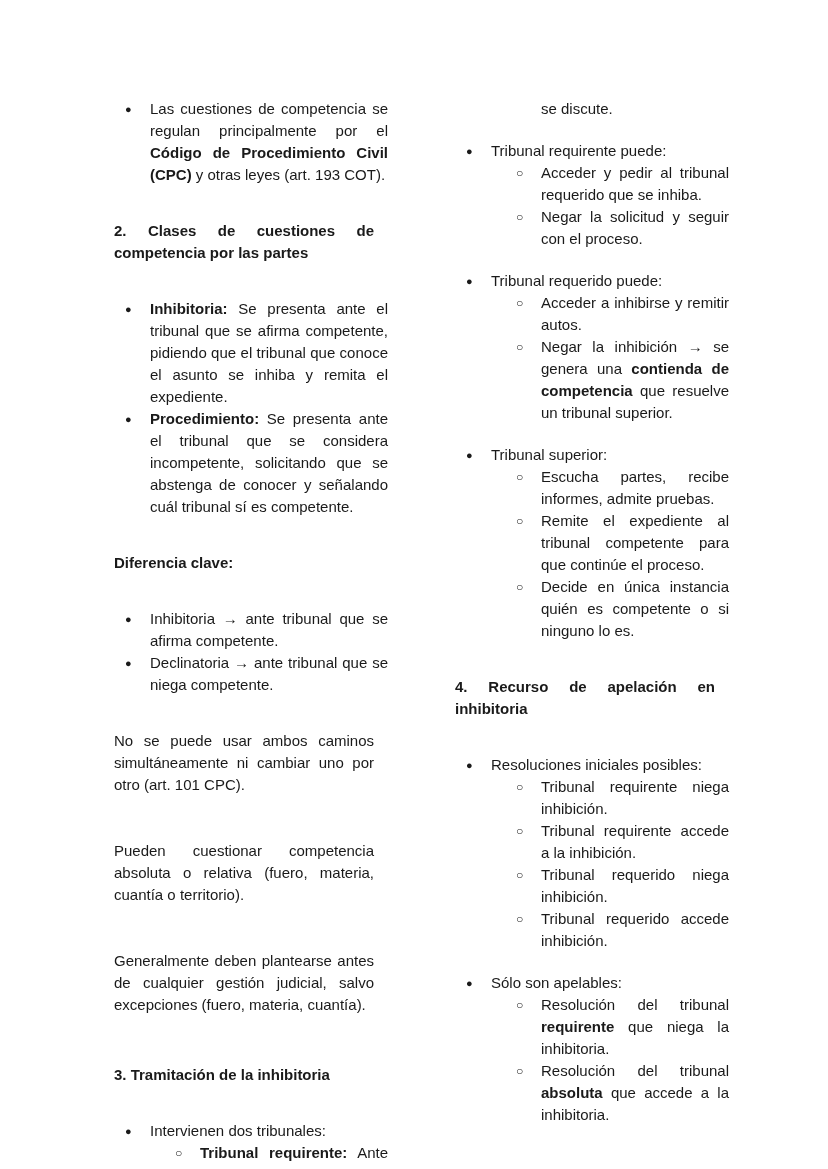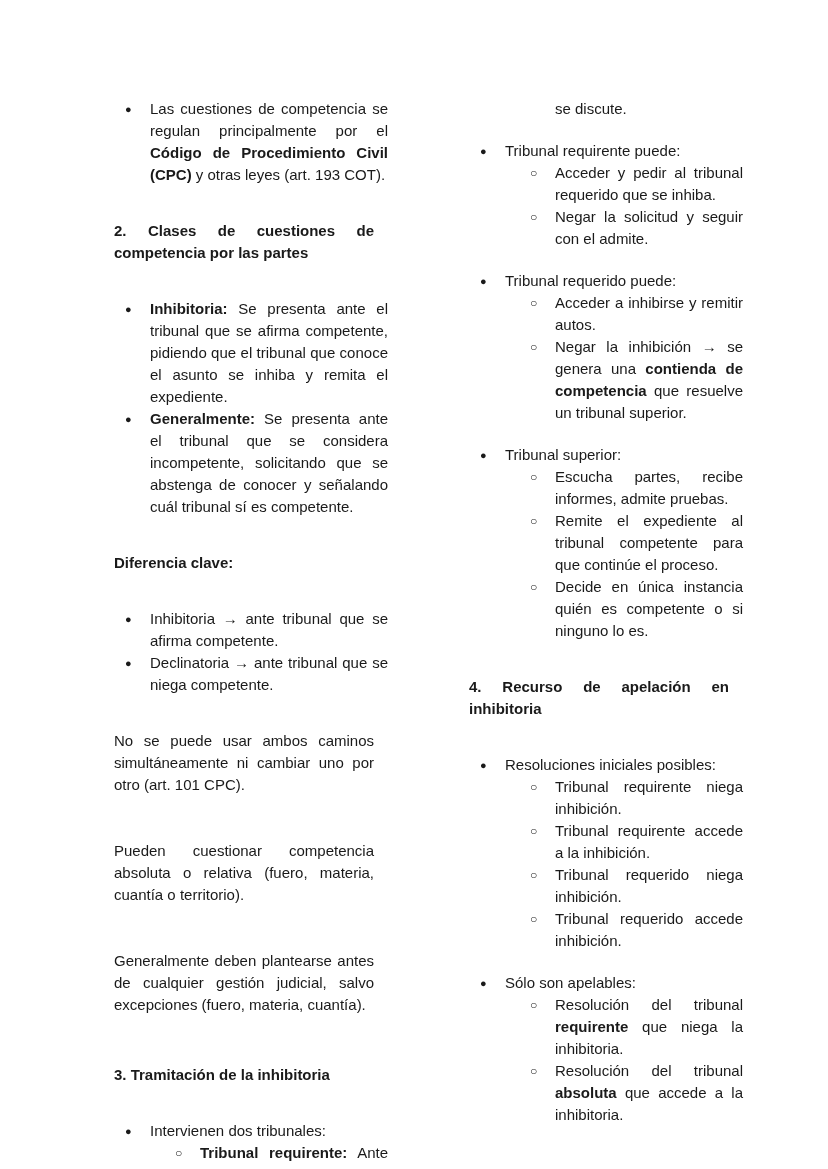--- a/index.html
+++ b/index.html
@@ -1,20 +1,20 @@
 <!DOCTYPE html>
 <html><head>
 <meta charset="utf-8">
 <style>
   html, body { margin: 0; padding: 0; background: #ffffff; }
   body { width: 828px; height: 1169px; position: relative; overflow: hidden;
          font-family: "Liberation Sans", sans-serif; color: #1a1a1a; font-size: 15px; }
   .col { position: absolute; top: 98px; width: 288px; line-height: 22px; }
   .col-left { left: 100px; }
-  .col-right { left: 455px; }
+  .col-right { left: 441px; }
   p, .h { margin: 14px; text-align: justify; }
   .h { font-weight: bold; }
   .h.last-left, p.last-left { text-align-last: left; }
   ul { margin: 0; padding: 0; list-style: none; }
   li { position: relative; text-align: justify; }
   ul.l1 > li { padding-left: 50px; }
   ul.l1 > li::before { content: "\25CF"; position: absolute; left: 25px; top: 0; font-size: 11px; }
   ul.l2 > li { padding-left: 50px; }
   ul.l2 > li::before { content: "\25CB"; position: absolute; left: 25px; top: 0; font-size: 12px; }
   ul.l2 { margin-left: 0; }
@@ -28,21 +28,21 @@
 
 <div class="col col-left">
   <ul class="l1">
     <li><span>Las cuestiones de competencia se regulan principalmente por el </span><b>Código de Procedimiento Civil (CPC)</b><span> y otras leyes (art. 193 COT).</span></li>
   </ul>
   <div class="gap"></div>
   <div class="h last-left">2. Clases de cuestiones de competencia por las partes</div>
   <div class="gap"></div>
   <ul class="l1">
     <li><b>Inhibitoria:</b><span> Se presenta ante el tribunal que se afirma competente, pidiendo que el tribunal que conoce el asunto se inhiba y remita el expediente.</span></li>
-    <li><b>Generalmente:</b><span> Se presenta ante el tribunal que se considera incompetente, solicitando que se abstenga de conocer y señalando cuál tribunal sí es competente.</span></li>
+    <li><b>Procedimiento:</b><span> Se presenta ante el tribunal que se considera incompetente, solicitando que se abstenga de conocer y señalando cuál tribunal sí es competente.</span></li>
   </ul>
   <div class="gap"></div>
   <div class="h">Diferencia clave:</div>
   <div class="gap"></div>
   <ul class="l1">
     <li>Inhibitoria → ante tribunal que se afirma competente.</li>
     <li>Declinatoria → ante tribunal que se niega competente.</li>
   </ul>
   <div class="gap"></div>
   <p>No se puede usar ambos caminos simultáneamente ni cambiar uno por otro (art. 101 CPC).</p>
@@ -63,21 +63,21 @@
   </ul>
 </div>
 
 <div class="col col-right">
   <div style="padding-left:100px">se discute.</div>
   <div class="gap"></div>
   <ul class="l1">
     <li><span>Tribunal requirente puede:</span>
       <ul class="l2">
         <li>Acceder y pedir al tribunal requerido que se inhiba.</li>
-        <li>Negar la solicitud y seguir con el admite.</li>
+        <li>Negar la solicitud y seguir con el proceso.</li>
       </ul>
     </li>
   </ul>
   <div class="gap"></div>
   <ul class="l1">
     <li><span>Tribunal requerido puede:</span>
       <ul class="l2">
         <li>Acceder a inhibirse y remitir autos.</li>
         <li><span>Negar la inhibición → se genera una </span><b>contienda de competencia</b><span> que resuelve un tribunal superior.</span></li>
       </ul>

